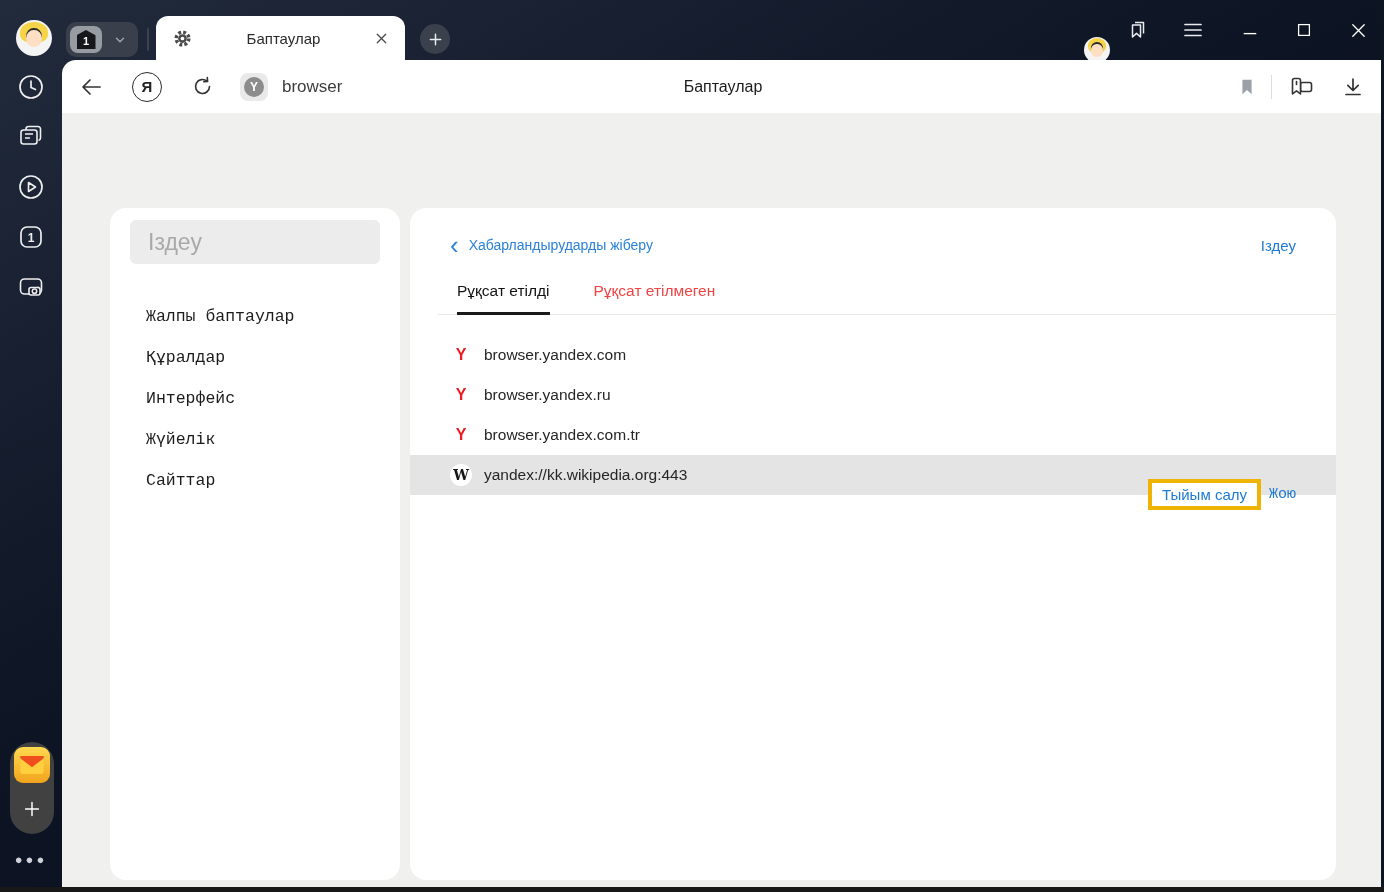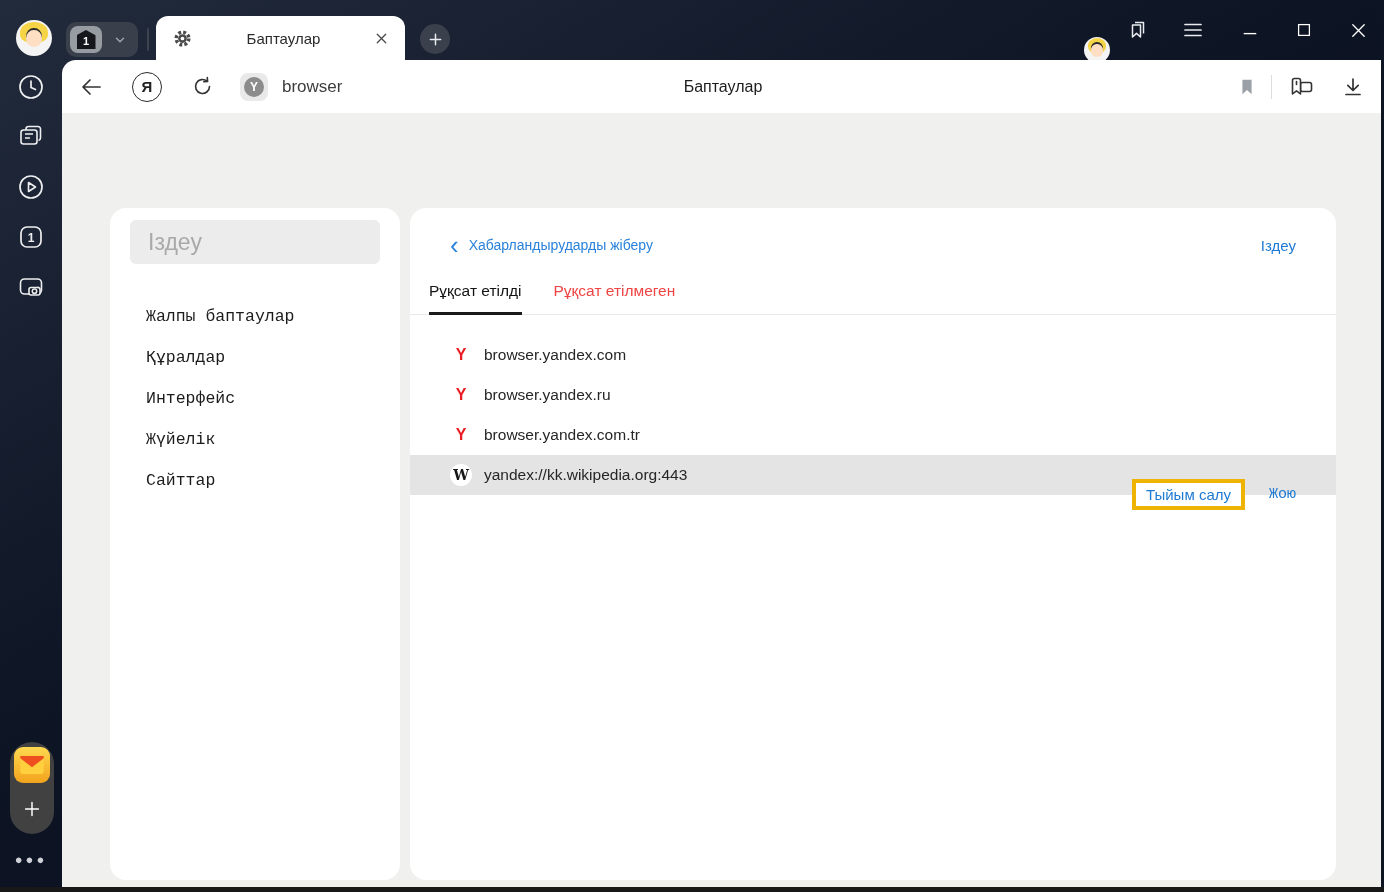--- a/index.html
+++ b/index.html
@@ -89,33 +89,33 @@
   .search-input::placeholder { color:#a9a9a9; }
   .side-list { margin-top:32px;font-family:Liberation Mono, monospace; }
   .side-item { padding:11px 0 11px 36px; font-size:16.5px; color:#1b1b1b; cursor:pointer; }
 
   .panel-header { display:flex; align-items:center; padding:26px 40px 0 40px; }
   .panel-title-wrap { display:flex; align-items:center; gap:10px; color:#2a82da; cursor:pointer; }
   .back-chevron { font-size:26px; line-height:22px; color:#2a82da; }
   .panel-title { font-size:14px; }
   .add-link { margin-left:auto; font-size:15px; color:#1e7ad3; cursor:pointer; }
 
-  .panel-tabs { display:flex; gap:32px; padding:0 19px; margin-top:26px; border-bottom:1px solid #e9e9e7; }
+  .panel-tabs { display:flex; gap:44px; padding:0 19px; margin-top:26px; border-bottom:1px solid #e9e9e7;margin-left:28px; }
   .ptab { font-size:15.5px; padding-bottom:12px; cursor:pointer; }
   .ptab.active { color:#141414; border-bottom:3px solid #1b1b1b; margin-bottom:-1px; }
   .ptab.inactive { color:#ef4444; }
 
   .site-list { margin-top:20px; }
   .site-row { height:40px; display:flex; align-items:center; padding:0 40px; font-size:15.5px; color:#262626; }
   .site-row.highlighted { background:#e4e4e4; }
   .favicon-circle { width:22px; height:22px; border-radius:50%; background:#fff; margin-right:12px;
     display:flex; align-items:center; justify-content:center; flex:none; }
   .favicon-y { color:#ec1c24; font-weight:bold; font-size:16px; }
   .favicon-w { font-family:"DejaVu Serif", serif; font-weight:bold; font-size:14px; color:#161616; }
-  .row-actions { margin-left:auto; display:flex; align-items:center; gap:24px;margin-top:39px; }
+  .row-actions { margin-left:auto; display:flex; align-items:center; gap:8px;margin-top:39px; }
   .block-btn { border:4px solid #efb303; background:#fff; padding:3px 10px; color:#1e7ad3;
     font-size:15px; cursor:pointer; }
   .delete-link { color:#1e7ad3; font-size:15px; cursor:pointer;font-family:Liberation Mono, monospace; }
 
   .right-edge { position:absolute; top:0; right:0; bottom:0; width:3px; background:#0d1422; }
   .bottom-edge { position:absolute; left:0; right:0; bottom:0; height:5px; background:#181818; }
 </style>
 </head>
 <body>
 

